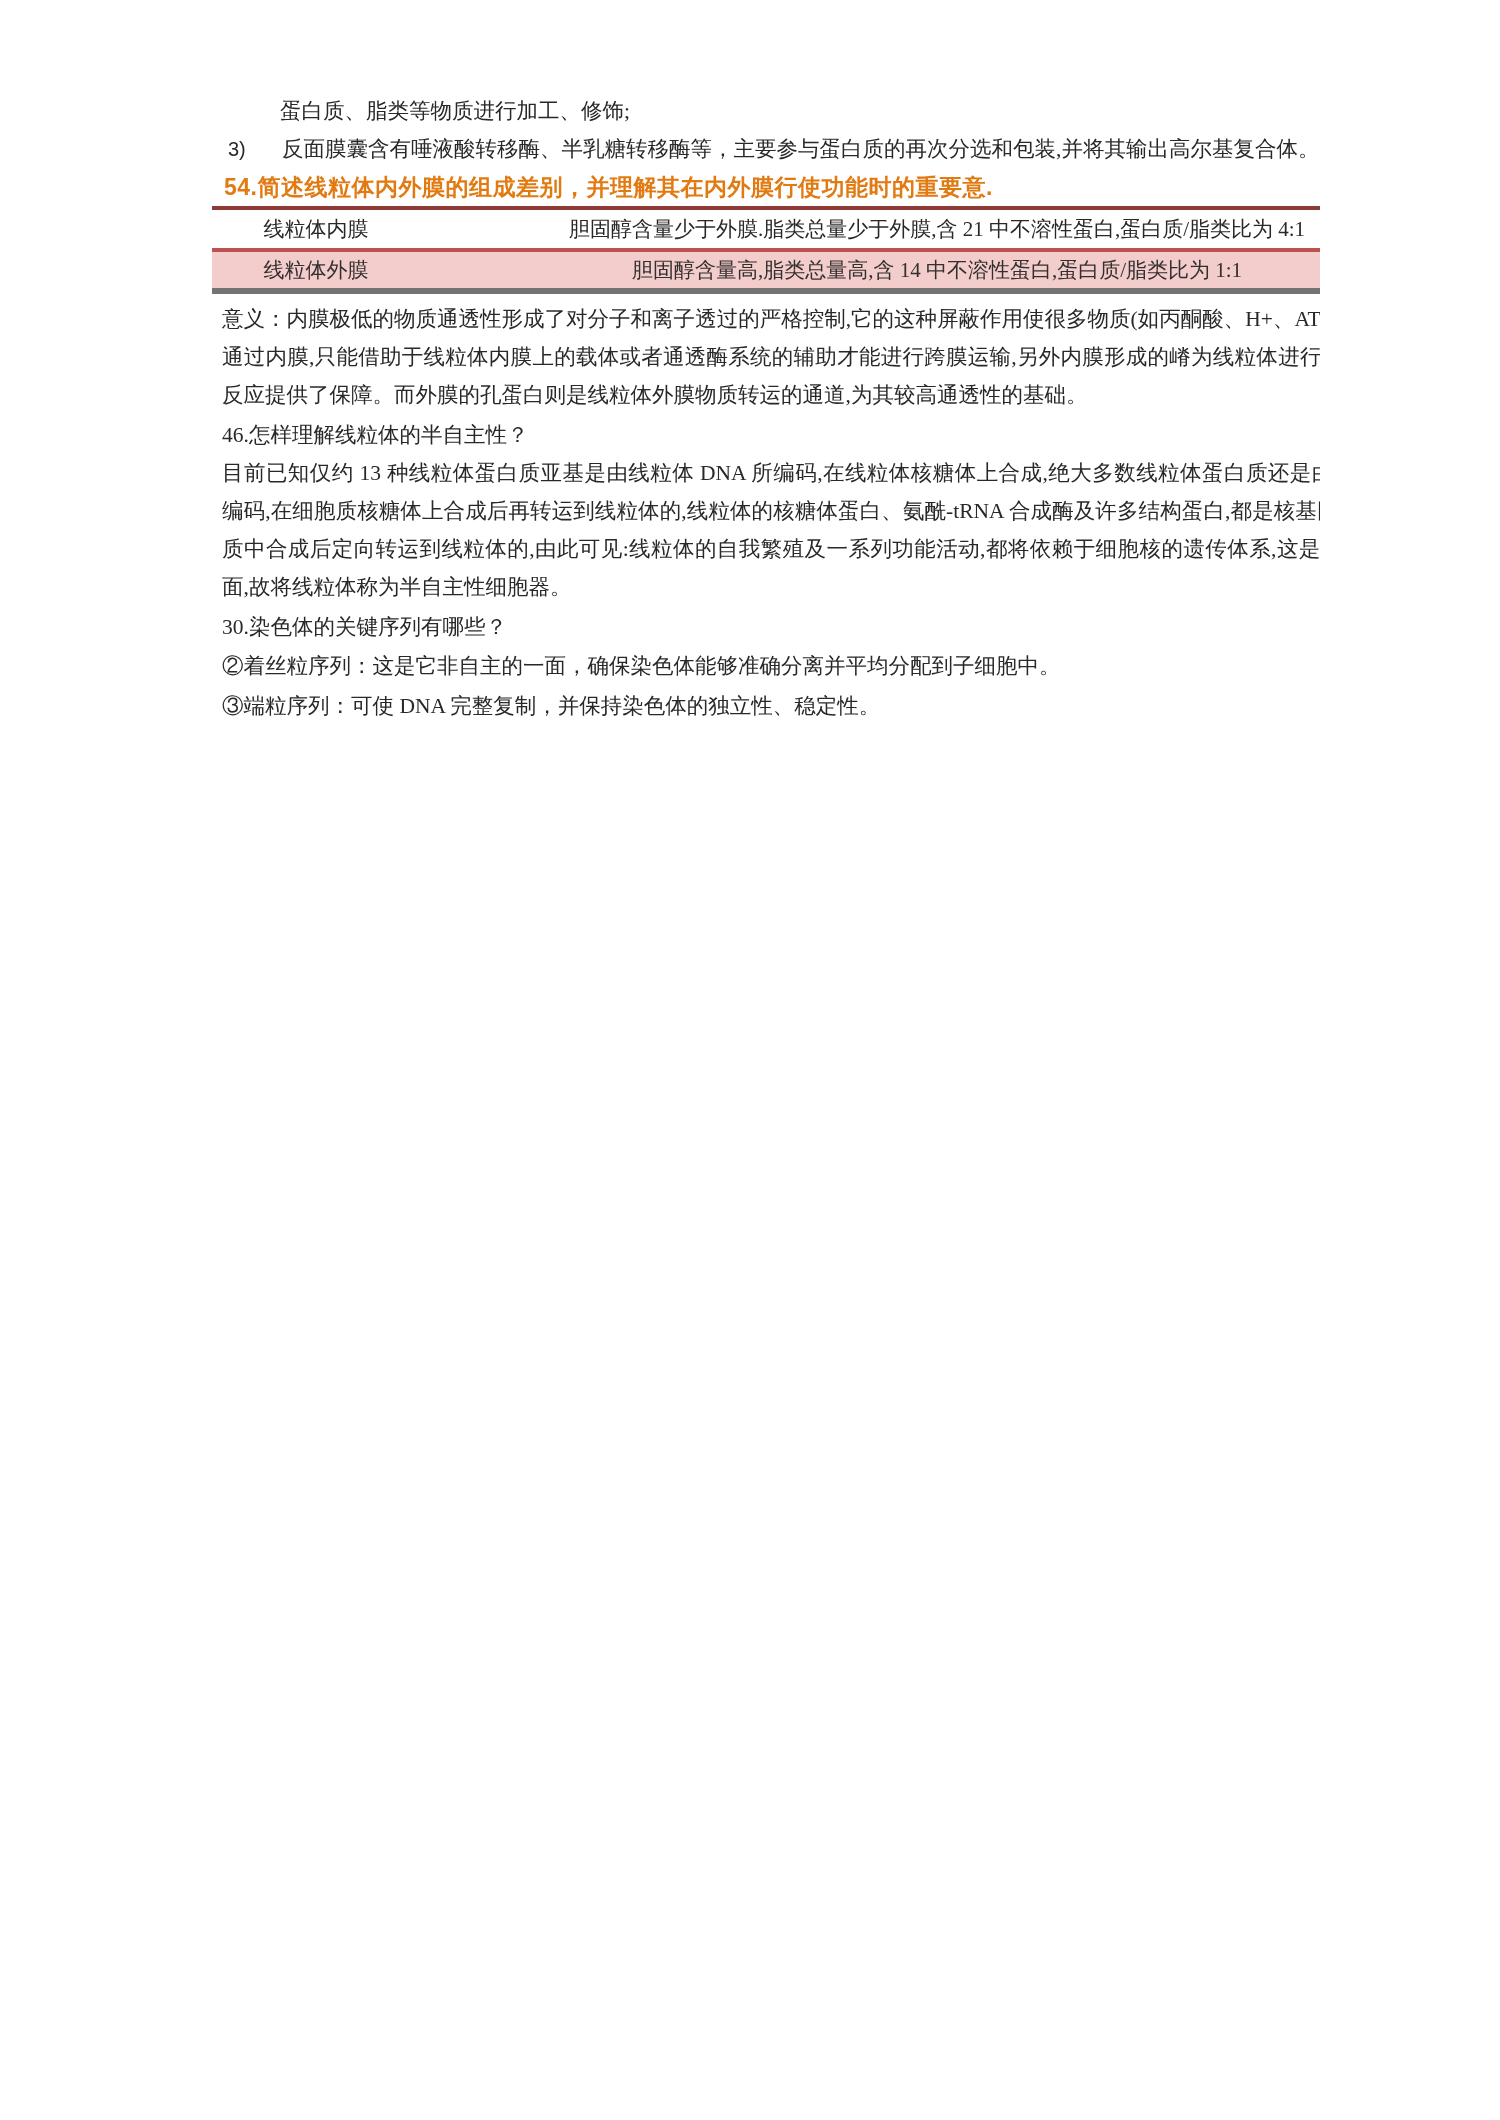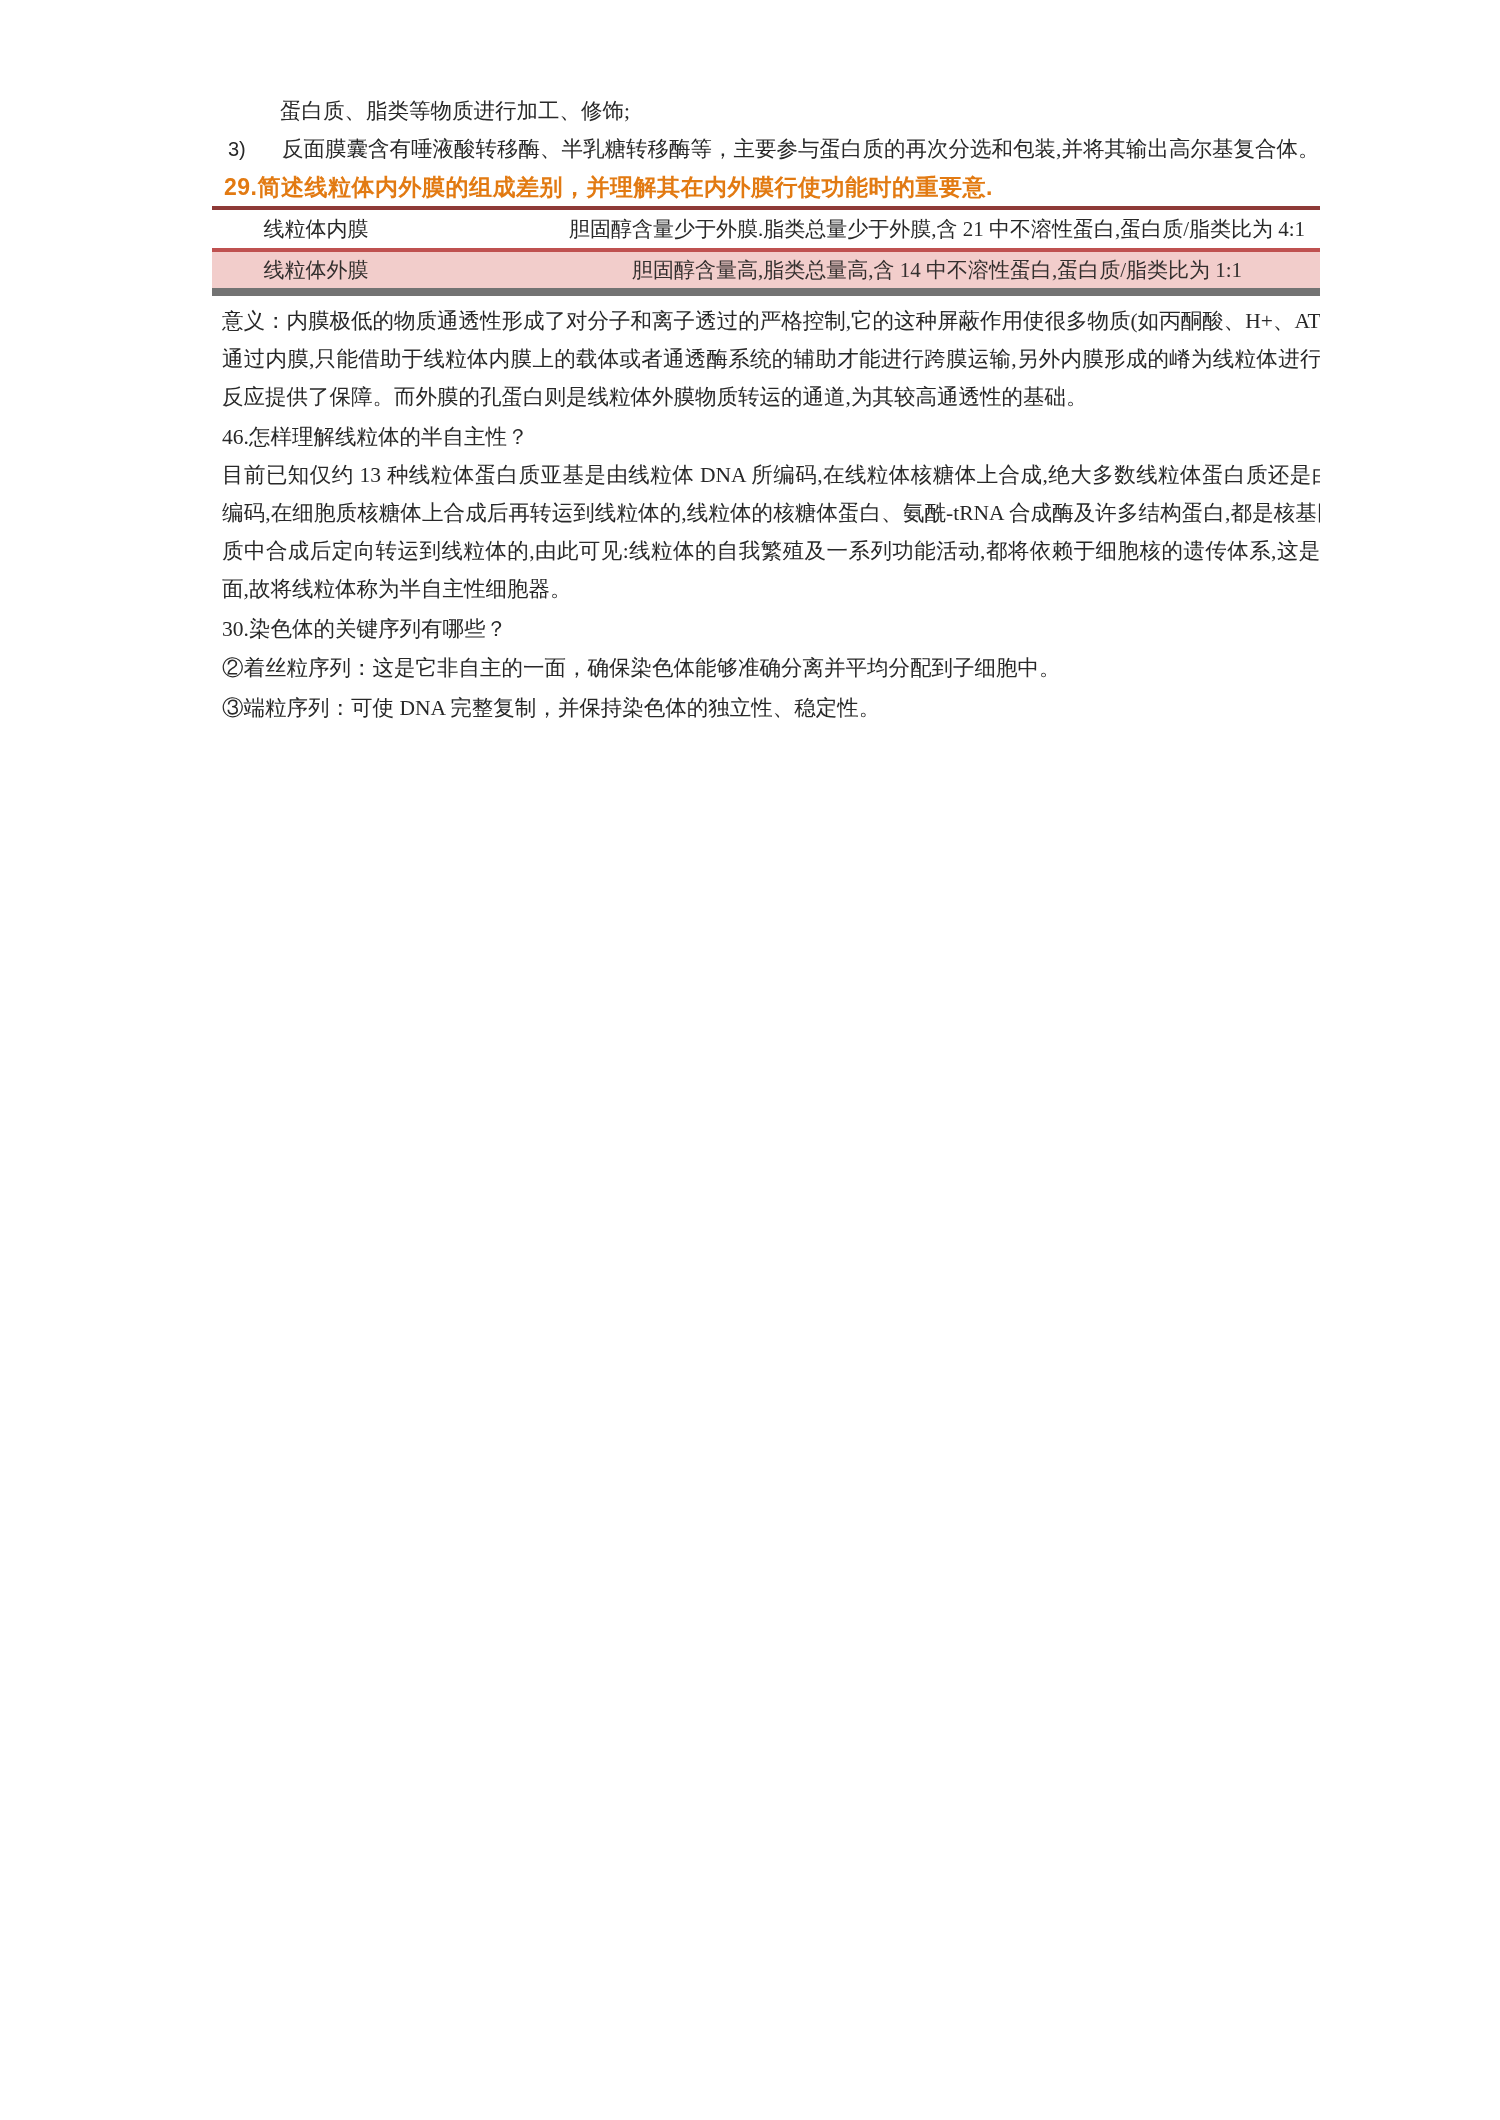--- a/index.html
+++ b/index.html
@@ -47,21 +47,21 @@
     border-top:4px solid #8e3a37;
     font-size:21px;
     text-align:center;
   }
   .trow{display:flex;align-items:center;}
   .trow.inner-row{height:38px;background:#ffffff;}
   .trow.outer-row{
     height:36px;
     background:#f2cdcb;
     border-top:4px solid #bf5150;
-    border-bottom:8px solid #737373;
+    border-bottom:6px solid #737373;
     color:#332f2e;
   }
   .cell-label{
     flex:0 0 198px;
     padding-left:10px;
     box-sizing:border-box;
     white-space:nowrap;
   }
   .cell-content{flex:1;padding-left:12px;}
   .para{margin-top:6px;text-align:justify;}
@@ -74,21 +74,21 @@
 <div class="page">
   <div class="content">
 
     <p class="jline cont-line">蛋白质、脂类等物质进行加工、修饰;</p>
 
     <div class="num-row">
       <span class="num">3)</span>
       <span class="num-text">反面膜囊含有唾液酸转移酶、半乳糖转移酶等，主要参与蛋白质的再次分选和包装,并将其输出高尔基复合体。</span>
     </div>
 
-    <p class="q-heading">29.简述线粒体内外膜的组成差别，并理解其在内外膜行使功能时的重要意.</p>
+    <p class="q-heading">54.简述线粒体内外膜的组成差别，并理解其在内外膜行使功能时的重要意.</p>
 
     <div class="mtable">
       <div class="trow inner-row">
         <div class="cell-label">线粒体内膜</div>
         <div class="cell-content">胆固醇含量少于外膜.脂类总量少于外膜,含 21 中不溶性蛋白,蛋白质/脂类比为 4:1</div>
       </div>
       <div class="trow outer-row">
         <div class="cell-label">线粒体外膜</div>
         <div class="cell-content">胆固醇含量高,脂类总量高,含 14 中不溶性蛋白,蛋白质/脂类比为 1:1</div>
       </div>

